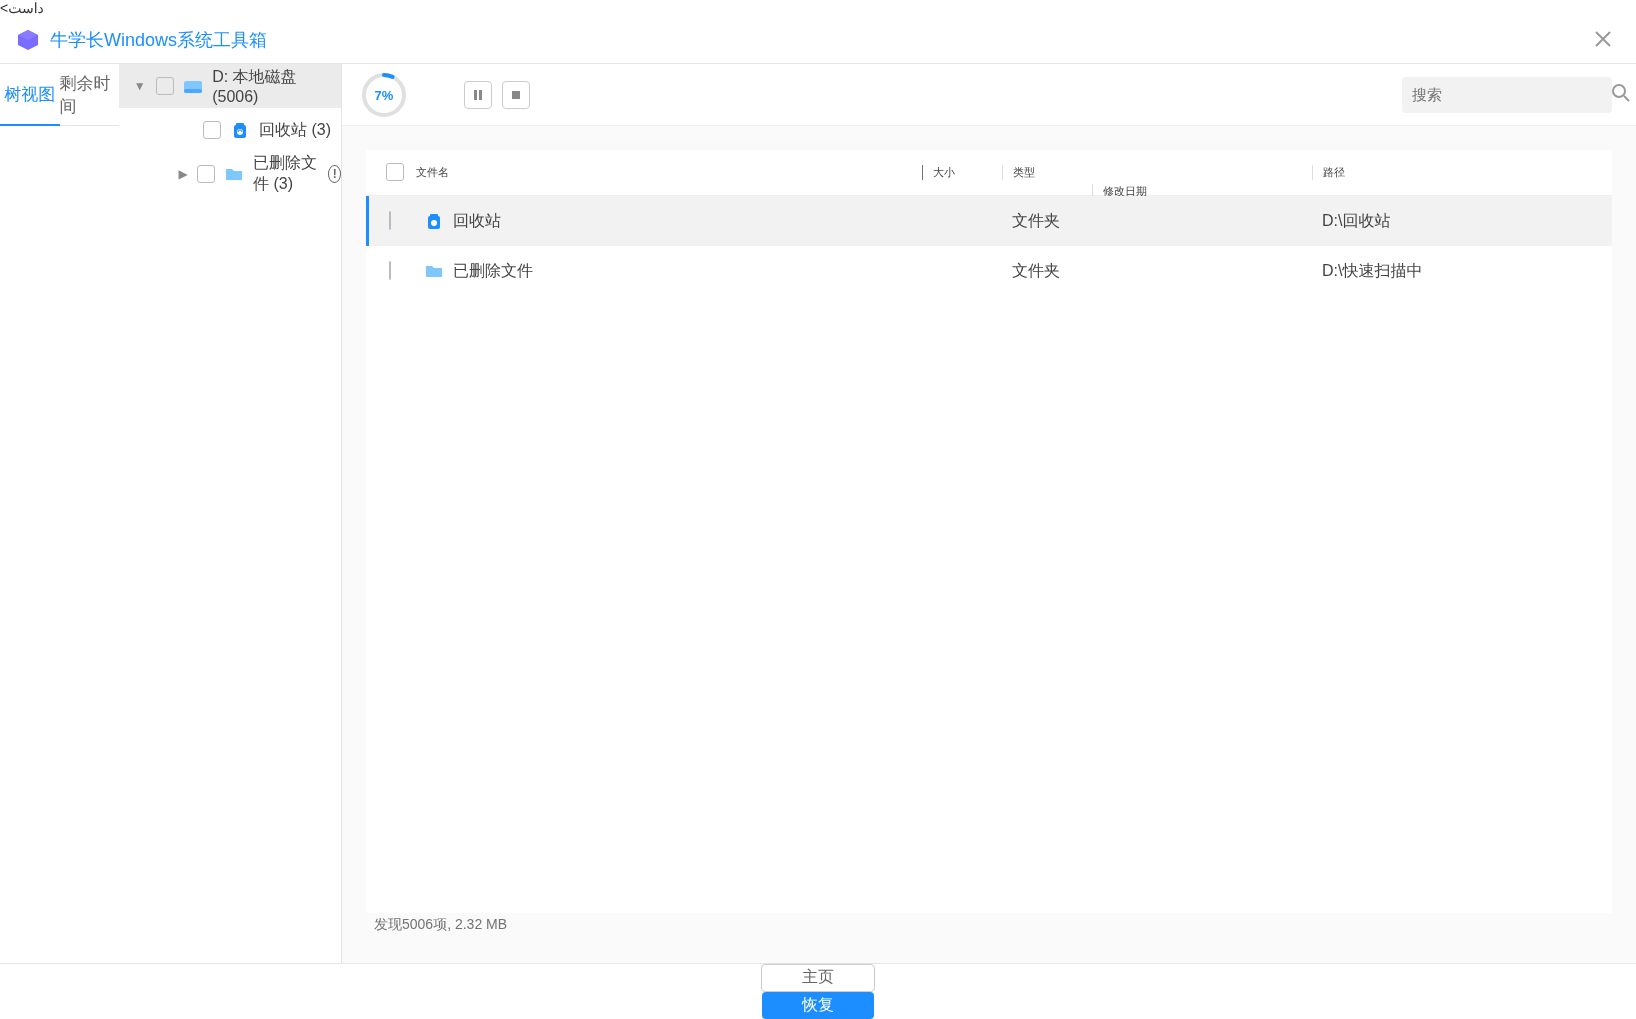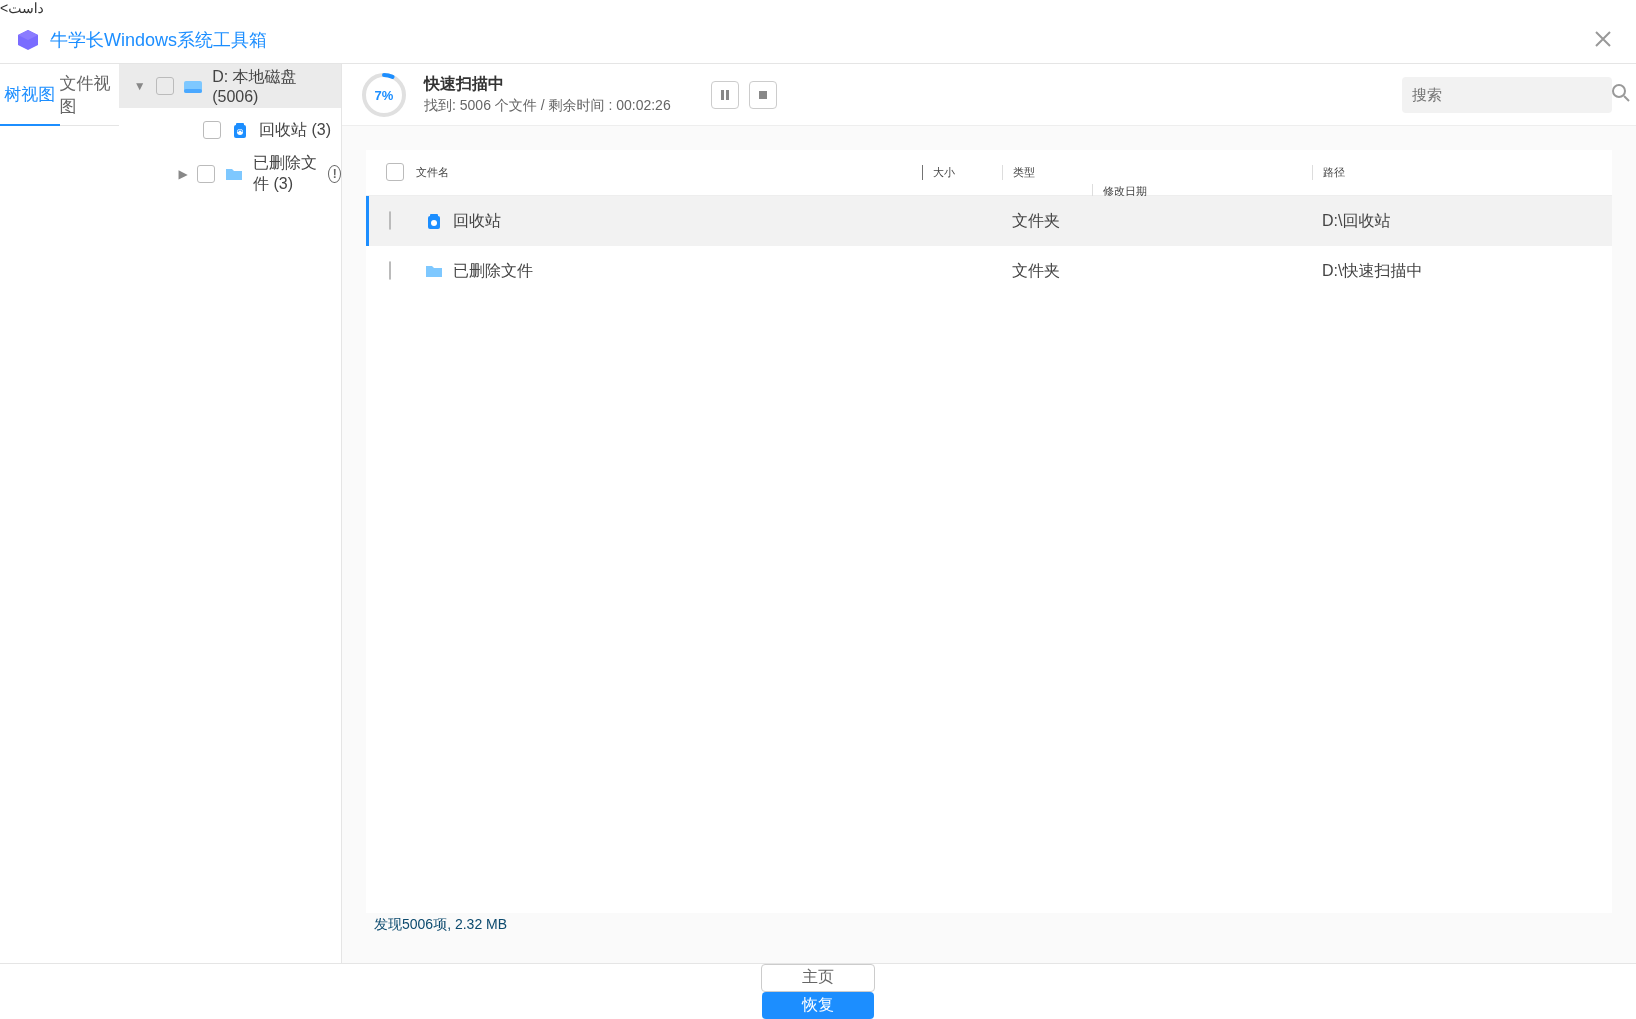--- a/index.html
+++ b/index.html
@@ -289,21 +289,21 @@
     }
     .row-col-name { flex: 1; min-width: 280px; display: flex; align-items: center; }
     .row-col-size { width: 80px; padding-left: 10px; }
     .row-col-type { width: 90px; padding-left: 10px; }
     .row-col-date { width: 220px; padding-left: 10px; }
     .row-col-path { width: 280px; padding-left: 10px; }
     .status-footer {
       height: 26px;
       padding: 3px 8px;
       font-size: 14px;
-      color: #0c4a6e;
+      color: #737373;
       background: #fafafa;
     }
     
     .bottom-bar {
       height: 56px;
       border-top: 1px solid #e5e5e5;
       display: flex;
       align-items: center;
       padding: 0 24px;
       background: #fff;
@@ -350,21 +350,21 @@
   </div>
 </div>
 
 <div class="main-container">
   <div class="sidebar">
     <div class="tabs">
       <div class="tab active">
         <span>树视图</span>
       </div>
       <div class="tab">
-        <span>文件视图</span>
+        <span>剩余时间</span>
       </div>
     </div>
     <div class="tree">
       <div class="tree-item selected">
         <span class="expander">▼</span>
         <span class="checkbox"></span>
         <span class="icon">
           <svg width="22" height="22" viewBox="0 0 22 22">
               <rect x="2" y="6" width="18" height="12" rx="2" fill="#7ec8ff"></rect>
               <rect x="2" y="14" width="18" height="4" rx="2" fill="#4aa8ff"></rect>
@@ -400,31 +400,20 @@
   </div>
 
   <div class="content">
     <div class="scan-header">
       <div class="progress-ring">
         <svg width="48" height="48" viewBox="0 0 48 48">
           <circle cx="24" cy="24" r="20" stroke="#e0e0e0" stroke-width="4" fill="none"></circle>
           <circle cx="24" cy="24" r="20" stroke="#1c8eff" stroke-width="4" fill="none" stroke-dasharray="125.6" stroke-dashoffset="116.8" stroke-linecap="round"></circle>
         </svg>
         <div class="progress-text">7%</div>
-      </div>
-      <div class="scan-info">
-        <div class="scan-title">快速扫描中</div>
-        <div class="scan-status">
-          <span>找到:</span>
-          <span>5006</span>
-          <span>个文件</span>
-          <span> / </span>
-          <span>剩余时间 :</span>
-          <span>00:02:26</span>
-        </div>
       </div>
       <div class="scan-controls">
         <div class="ctrl-btn">
           <svg width="12" height="12" viewBox="0 0 12 12">
               <rect x="2" y="1" width="3" height="10" fill="#888"></rect>
               <rect x="7" y="1" width="3" height="10" fill="#888"></rect>
             </svg>
         </div>
         <div class="ctrl-btn">
           <svg width="12" height="12" viewBox="0 0 12 12">

